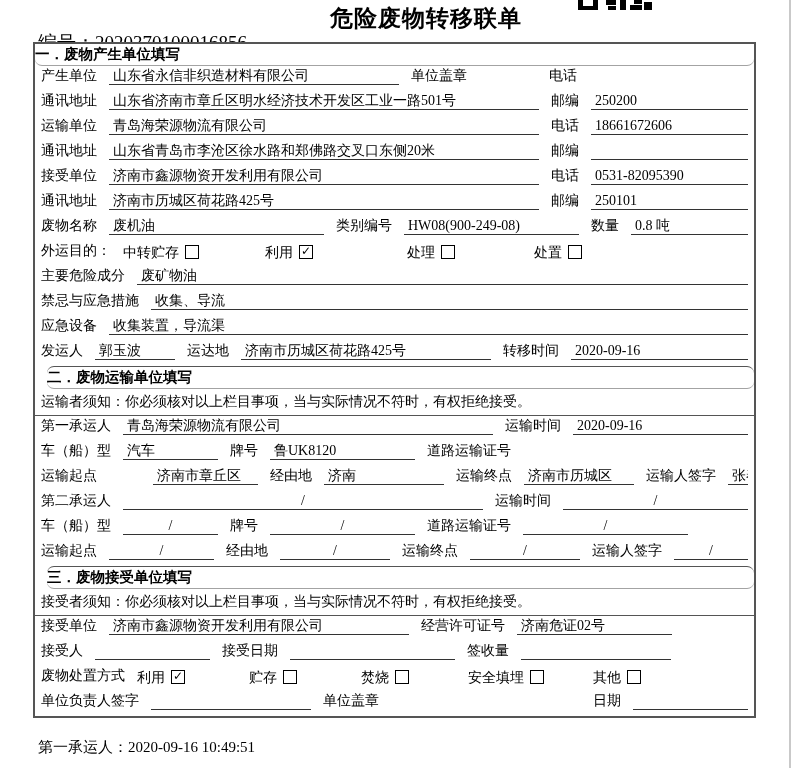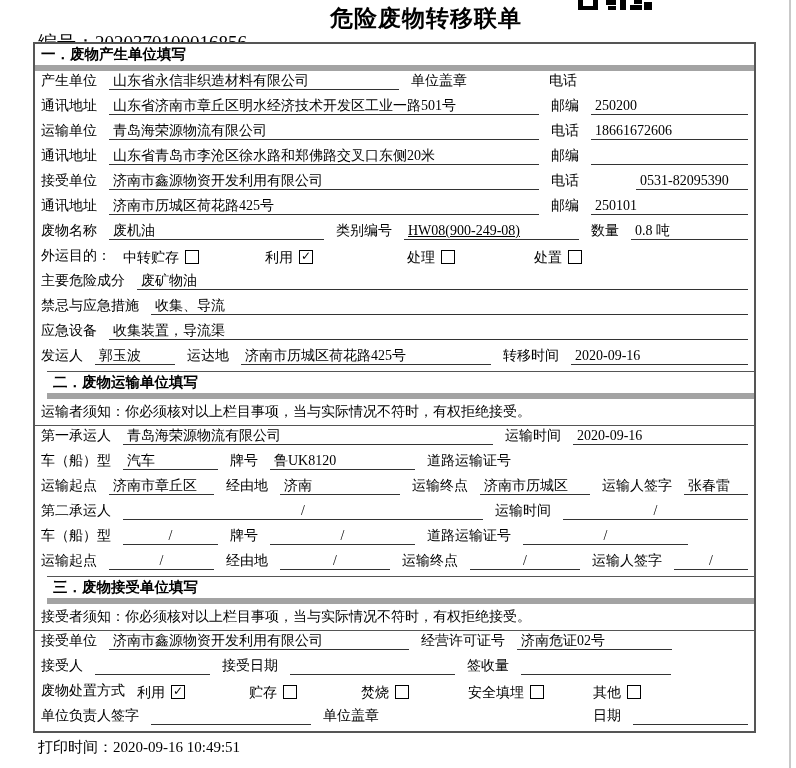--- a/index.html
+++ b/index.html
@@ -11,21 +11,21 @@
   .doc-no{position:absolute;left:38px;top:30px;font-size:19px;white-space:nowrap;}
   .title{position:absolute;left:330px;top:3px;font-size:23px;font-weight:bold;letter-spacing:1px;white-space:nowrap;}
   .qr{position:absolute;left:578px;top:0;}
   .page-edge{position:absolute;left:789px;top:0;width:2px;height:768px;background:#c9c9c9;}
   .table{
     position:absolute;left:33px;top:42px;width:723px;
     border:2px solid #555;box-sizing:border-box;background:#fff;
   }
   .sec-header{
     height:21px;line-height:20px;font-weight:bold;font-size:14.5px;
-    padding-left:6px;border-bottom:6px solid #a3a3a3;
+    border-bottom:1px solid #a3a3a3;border-radius:7px;
   }
   .sec-top{border-top:1px solid #555;margin-left:12px;}
   .notice{
     height:26px;line-height:26px;font-size:14px;padding-left:6px;
     border-bottom:1px solid #555;white-space:nowrap;
   }
   .row{
     display:flex;height:25px;
     padding:0 6px 3px 6px;gap:12px;font-size:14px;box-sizing:border-box;
   }
@@ -86,33 +86,33 @@
     <div class="row">
       <span class="lbl">通讯地址</span>
       <span class="field" style="width: 430px; flex: 0 0 auto;">山东省青岛市李沧区徐水路和郑佛路交叉口东侧20米</span>
       <span class="lbl">邮编</span>
       <span class="field" style="flex: 1 1 0%;"></span>
     </div>
     <div class="row">
       <span class="lbl">接受单位</span>
       <span class="field" style="width: 430px; flex: 0 0 auto;">济南市鑫源物资开发利用有限公司</span>
       <span class="lbl">电话</span>
-      <span class="field" style="flex: 1 1 0%; margin-left: 45px;">0531-82095390</span>
+      <span class="field" style="flex: 1 1 0%;">0531-82095390</span>
     </div>
     <div class="row">
       <span class="lbl">通讯地址</span>
       <span class="field" style="width: 430px; flex: 0 0 auto;">济南市历城区荷花路425号</span>
       <span class="lbl">邮编</span>
       <span class="field" style="flex: 1 1 0%;">250101</span>
     </div>
     <div class="row">
       <span class="lbl">废物名称</span>
       <span class="field" style="width: 215px; flex: 0 0 auto;">废机油</span>
       <span class="lbl">类别编号</span>
-      <span class="field" style="width: 175px; flex: 0 0 auto; text-decoration: underline;">HW08(900-249-08)</span>
+      <span class="field" style="width: 175px; flex: 0 0 auto;">HW08(900-249-08)</span>
       <span class="lbl">数量</span>
       <span class="field" style="flex: 1 1 0%;">0.8 吨</span>
     </div>
     <div class="row">
       <span class="lbl">外运目的：</span>
       <span class="cb">
         <span>中转贮存</span>
         <span class="box"></span>
       </span>
       <span class="gap" style="width: 42px;"></span>
@@ -161,21 +161,21 @@
     </div>
     <div class="row">
       <span class="lbl">车（船）型</span>
       <span class="field" style="width: 95px; flex: 0 0 auto;">汽车</span>
       <span class="lbl">牌号</span>
       <span class="field" style="width: 145px; flex: 0 0 auto;">鲁UK8120</span>
       <span class="lbl">道路运输证号</span>
     </div>
     <div class="row">
       <span class="lbl">运输起点</span>
-      <span class="field" style="width: 105px; flex: 0 0 auto;">济南市章丘区</span>
+      <span class="field" style="width: 105px; flex: 0 0 auto; margin-left: 44px;">济南市章丘区</span>
       <span class="lbl">经由地</span>
       <span class="field" style="width: 120px; flex: 0 0 auto;">济南</span>
       <span class="lbl">运输终点</span>
       <span class="field" style="width: 110px; flex: 0 0 auto;">济南市历城区</span>
       <span class="lbl">运输人签字</span>
       <span class="field" style="flex: 1 1 0%;">张春雷</span>
     </div>
     <div class="row">
       <span class="lbl">第二承运人</span>
       <span class="field ctr" style="width: 360px; flex: 0 0 auto;">/</span>
@@ -246,15 +246,15 @@
     <div class="row">
       <span class="lbl">单位负责人签字</span>
       <span class="field" style="width: 160px; flex: 0 0 auto;"></span>
       <span class="lbl">单位盖章</span>
       <span class="gap" style="width: 190px;"></span>
       <span class="lbl">日期</span>
       <span class="field" style="flex: 1 1 0%;"></span>
     </div>
   </div>
 
-<div class="print-line"><span>打印时间：</span><span>2020-09-16 10:49:51</span></div>
+<div class="print-line"><span>第一承运人：</span><span>2020-09-16 10:49:51</span></div>
 
 <div class="page-edge"></div>
 
 </body></html>

